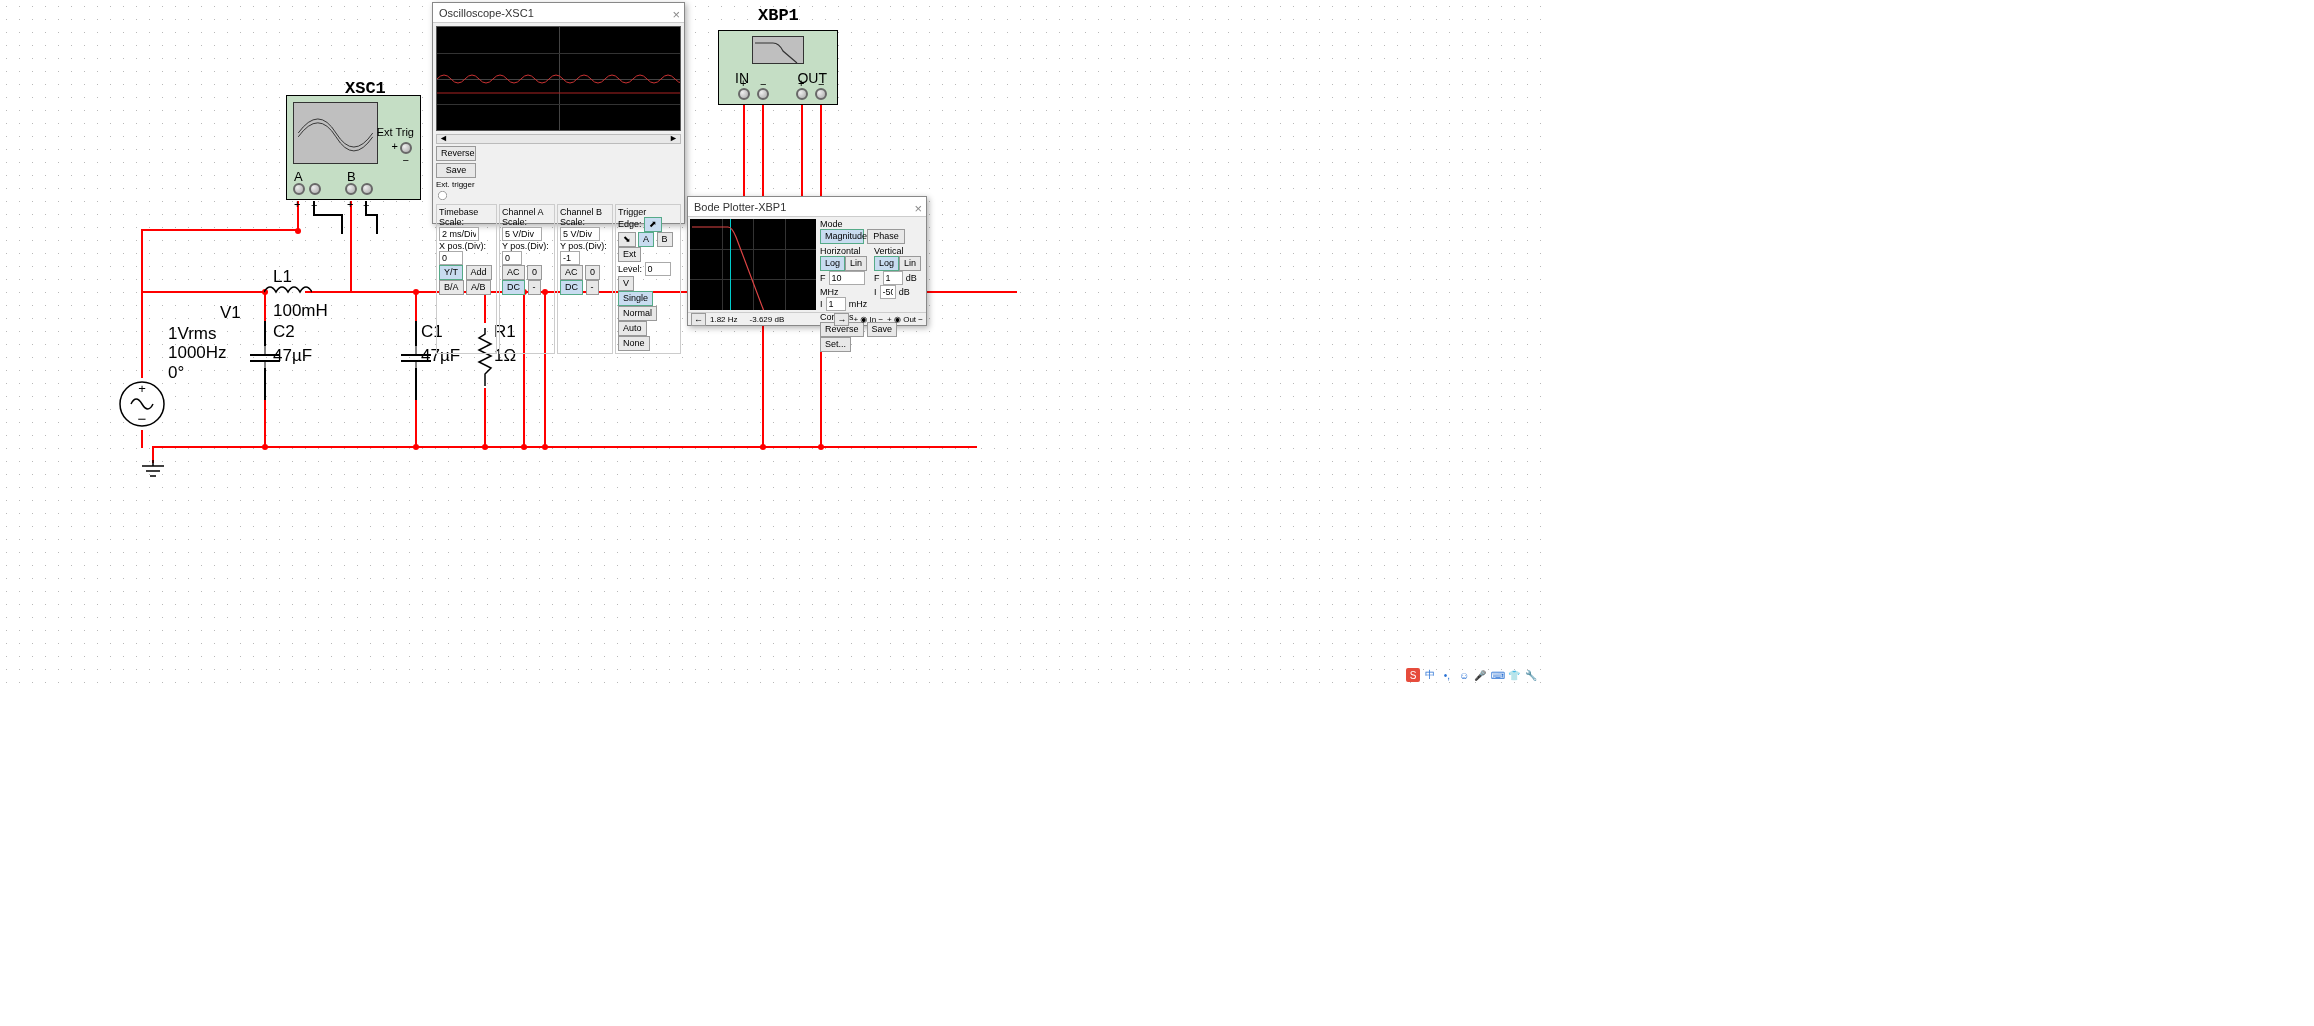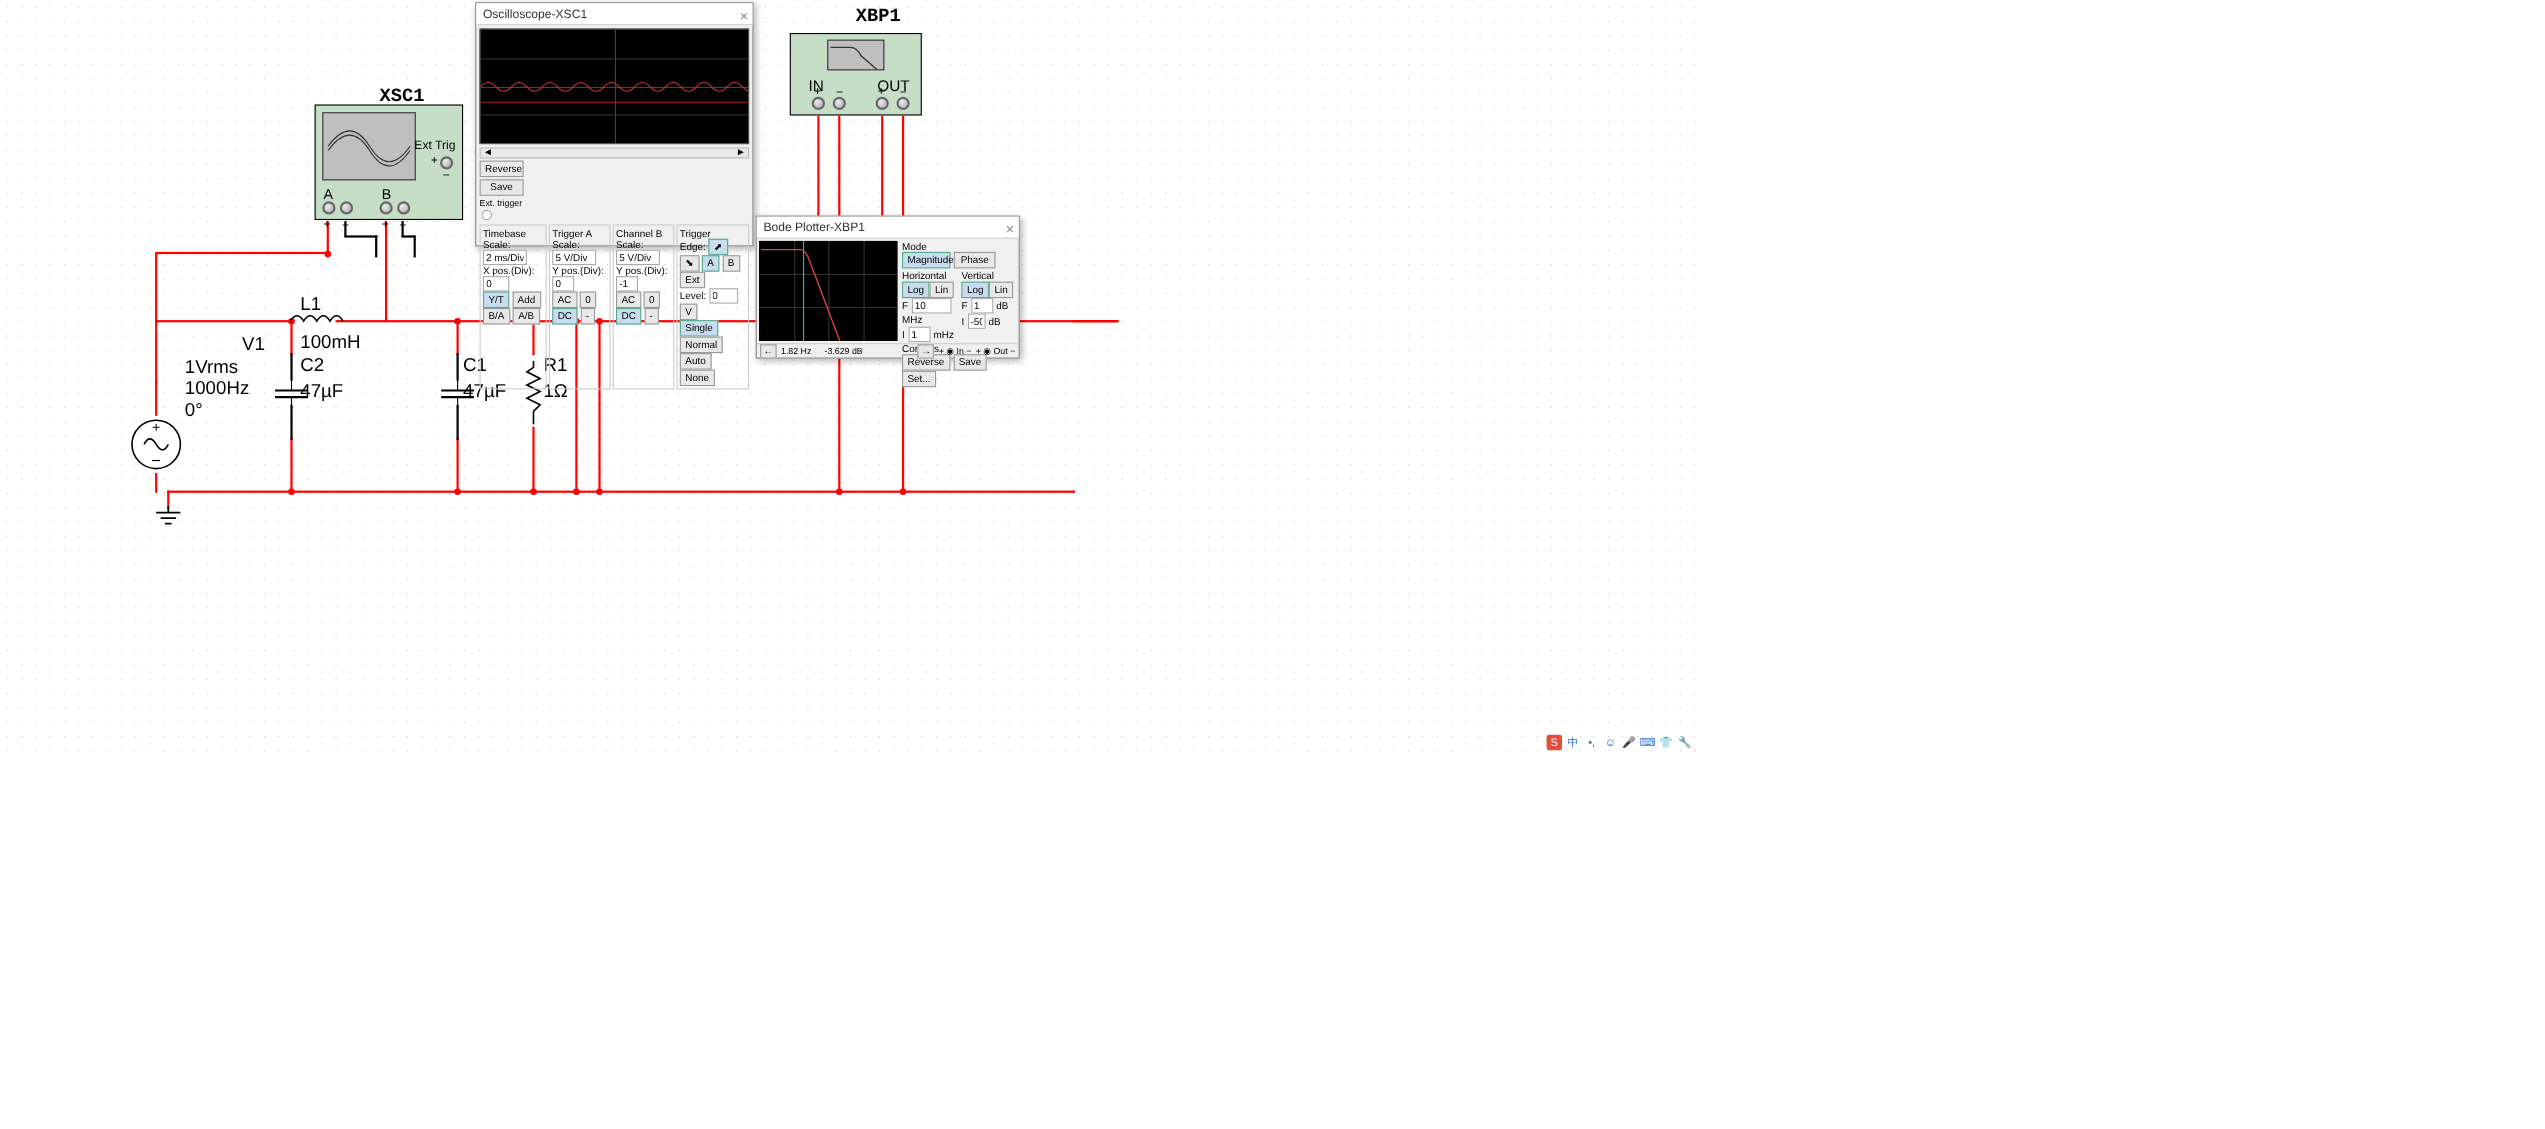--- a/index.html
+++ b/index.html
@@ -190,21 +190,21 @@
     <div class="terminal" style="left:22px;bottom:4px;"></div>
     <div class="plus" style="position:absolute;left:24px;bottom:-12px;">−</div>
 
     <div class="term-lbl" style="left:60px;top:73px;">B</div>
     <div class="terminal" style="left:58px;bottom:4px;"></div>
     <div class="plus" style="position:absolute;left:60px;bottom:-11px;">+</div>
     <div class="terminal" style="left:74px;bottom:4px;"></div>
     <div class="plus" style="position:absolute;left:76px;bottom:-12px;">−</div>
   </div>
 
-  <div class="inst-label" style="left:758px;top:6px;margin-left:20px;">XBP1</div>
+  <div class="inst-label" style="left:758px;top:6px;">XBP1</div>
   <div class="inst" style="left:718px;top:30px;width:120px;height:75px;">
     <div class="scope-screen" style="left:33px;top:5px;width:52px;height:28px;">
       <svg width="52" height="28">
           <path d="M2 6 L20 6 Q26 6 30 14 L44 26" fill="none" stroke="#333" stroke-width="1.2"></path>
         </svg>
     </div>
     <div class="term-lbl" style="left:16px;top:39px;font-size:14px;">IN</div>
     <div class="term-lbl" style="right:10px;top:39px;font-size:14px;">OUT</div>
     <div class="terminal" style="left:19px;bottom:4px;"></div>
     <div class="plus" style="position:absolute;left:21px;bottom:15px;">+</div>
@@ -255,21 +255,21 @@
         <div><span class="lbl">X pos.(Div):</span><input class="inp" style="width: 24px;" value="0"></div>
         <div>
           <span class="btn active">Y/T</span>
           <span class="btn">Add</span>
           <span class="btn">B/A</span>
           <span class="btn">A/B</span>
         </div>
       </div>
 
       <div class="panel-group" style="flex:1;">
-        <div class="lbl">Trigger A</div>
+        <div class="lbl">Channel A</div>
         <div><span class="lbl">Scale:</span><input class="inp" value="5 V/Div" style=""></div>
         <div><span class="lbl">Y pos.(Div):</span><input class="inp" style="width: 20px;" value="0"></div>
         <div>
           <span class="btn">AC</span>
           <span class="btn">0</span>
           <span class="btn active">DC</span>
           <span class="btn">-</span>
         </div>
       </div>
 

